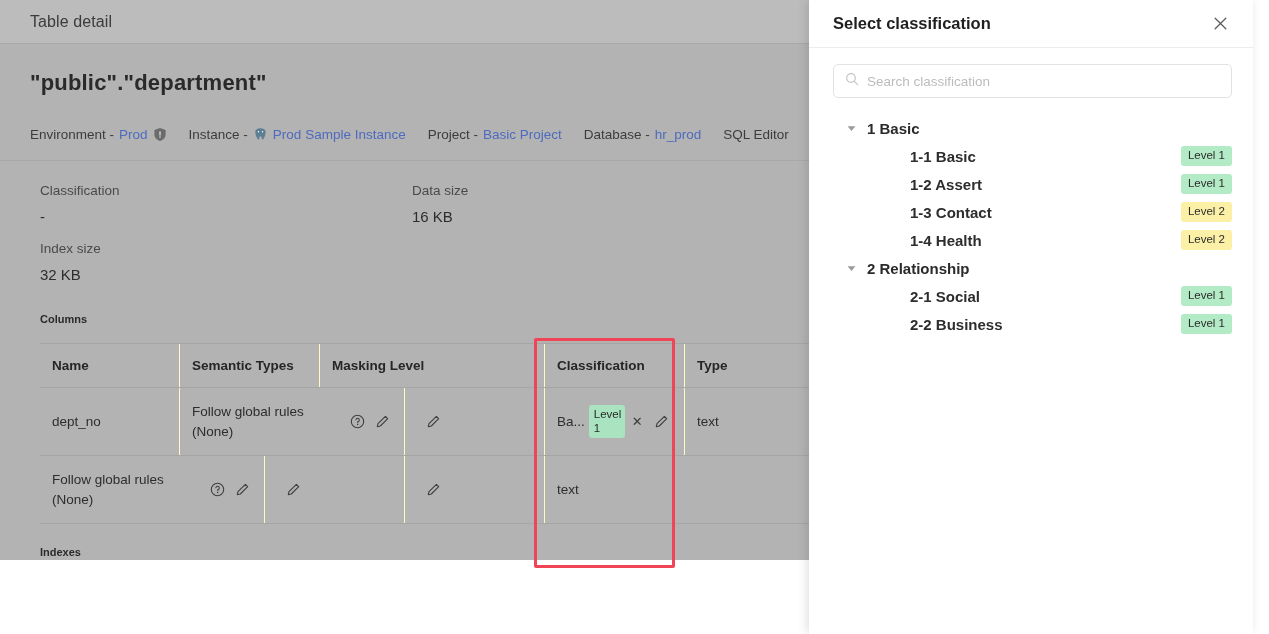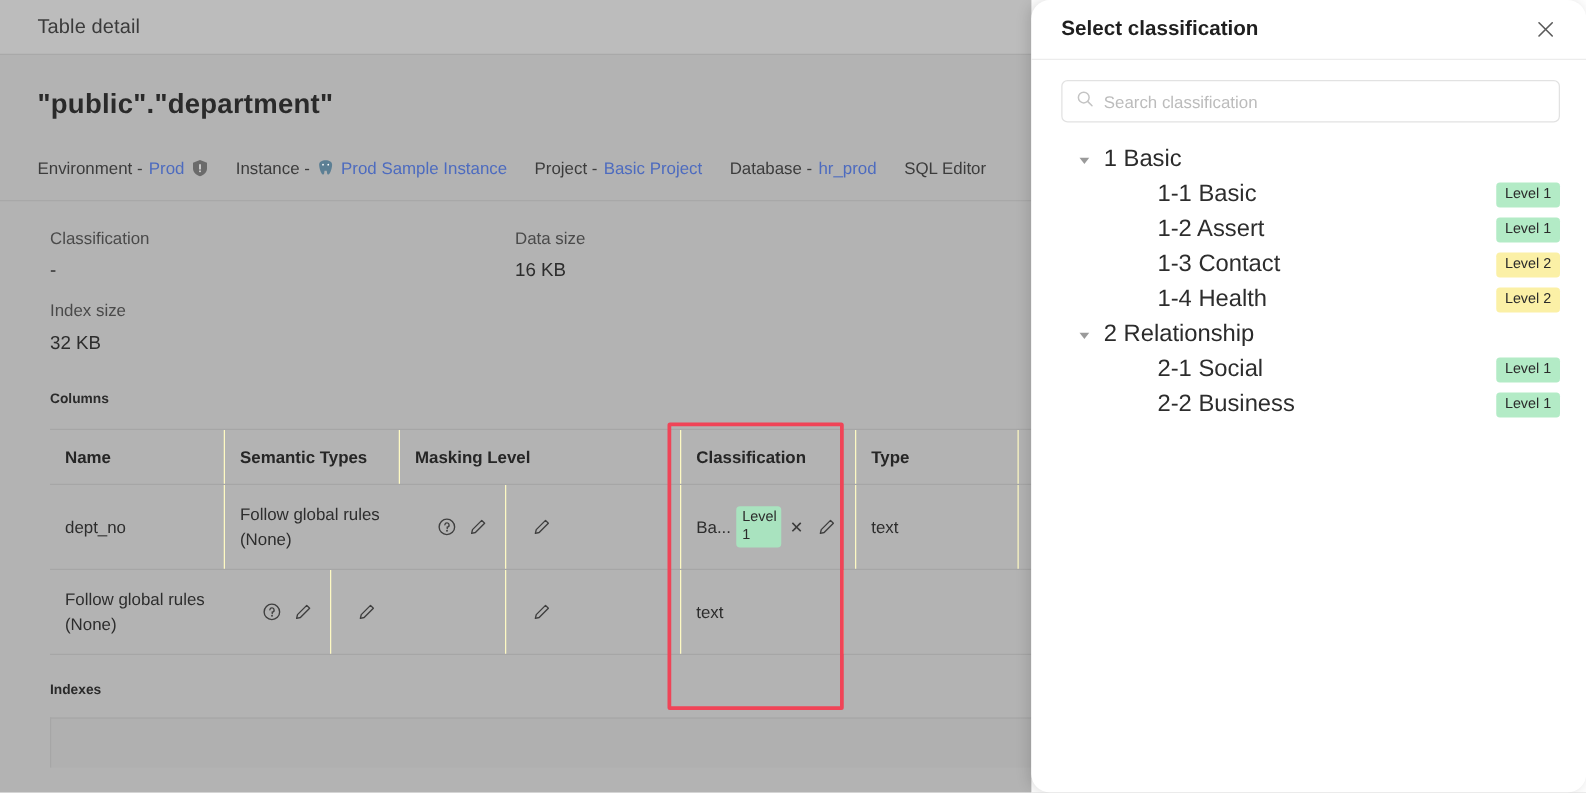--- a/index.html
+++ b/index.html
@@ -7,22 +7,22 @@
     width: 1269px; height: 634px;
     font-family: "Liberation Sans", sans-serif;
     overflow: hidden;
     background: #ffffff;
   }
   #root { position: relative; width: 1269px; height: 634px; }
 
   
   .app-dim {
     position: absolute; left: 0; top: 0;
-    width: 825px; height: 634px;
-    background: #a3a3a3;
+    width: 825px; height: 560px;
+    background: #4d7c0f;
     overflow: hidden;
   }
   .app-titlebar {
     height: 44px;
     background: #bcbcbc;
     display: flex; align-items: center;
     padding: 0 0 0 30px;
     border-bottom: 1px solid #a9a9a9;
   }
   .app-titlebar .t {
@@ -125,25 +125,25 @@
     position: absolute;
     left: 534px; top: 338px;
     width: 141px; height: 230px;
     border: 3px solid #f04457;
     border-radius: 2px;
     pointer-events: none;
   }
 
   
   .drawer {
-    position: absolute; right: 0; top: 0;
+    position: absolute; right: 16px; top: 0;
     width: 444px; height: 634px;
     background: #ffffff;
     box-shadow: -2px 0 10px rgba(0,0,0,.13);
-    display: flex; flex-direction: column; border-radius: 15px;
+    display: flex; flex-direction: column;
   }
   .drawer-head {
     height: 48px;
     display: flex; align-items: center; justify-content: space-between;
     padding: 0 20px 0 24px;
     border-bottom: 1px solid #ececec;
   }
   .drawer-head .dt { font-size: 16.5px; color: #1f1f1f; font-weight: bold; }
   .close-x {
     width: 26px; height: 26px;
@@ -173,21 +173,21 @@
     display: flex; align-items: center;
     height: 28px; cursor: pointer;
   }
   .tnode.group { padding-left: 10px; }
   .tnode.child { padding-left: 77px; }
   .caret {
     width: 16px; height: 16px; margin-right: 8px;
     display: flex; align-items: center; justify-content: center;
     color: #9a9a9a;
   }
-  .tlabel { font-size: 19px; color: #2d2d2d; flex: 1; }
+  .tlabel { font-size: 15px; color: #2d2d2d; flex: 1; font-weight: bold; }
   .tnode.group .tlabel { color: #2b2b2b; }
   .lvl {
     font-size: 11.5px; border-radius: 3px;
     padding: 2px 7px; line-height: 1.35;
     color: #2b2b2b; white-space: nowrap;
   }
   .lvl.g { background: #b3ebc6; }
   .lvl.y { background: #fbf0a6; }
 </style>
 </head>

